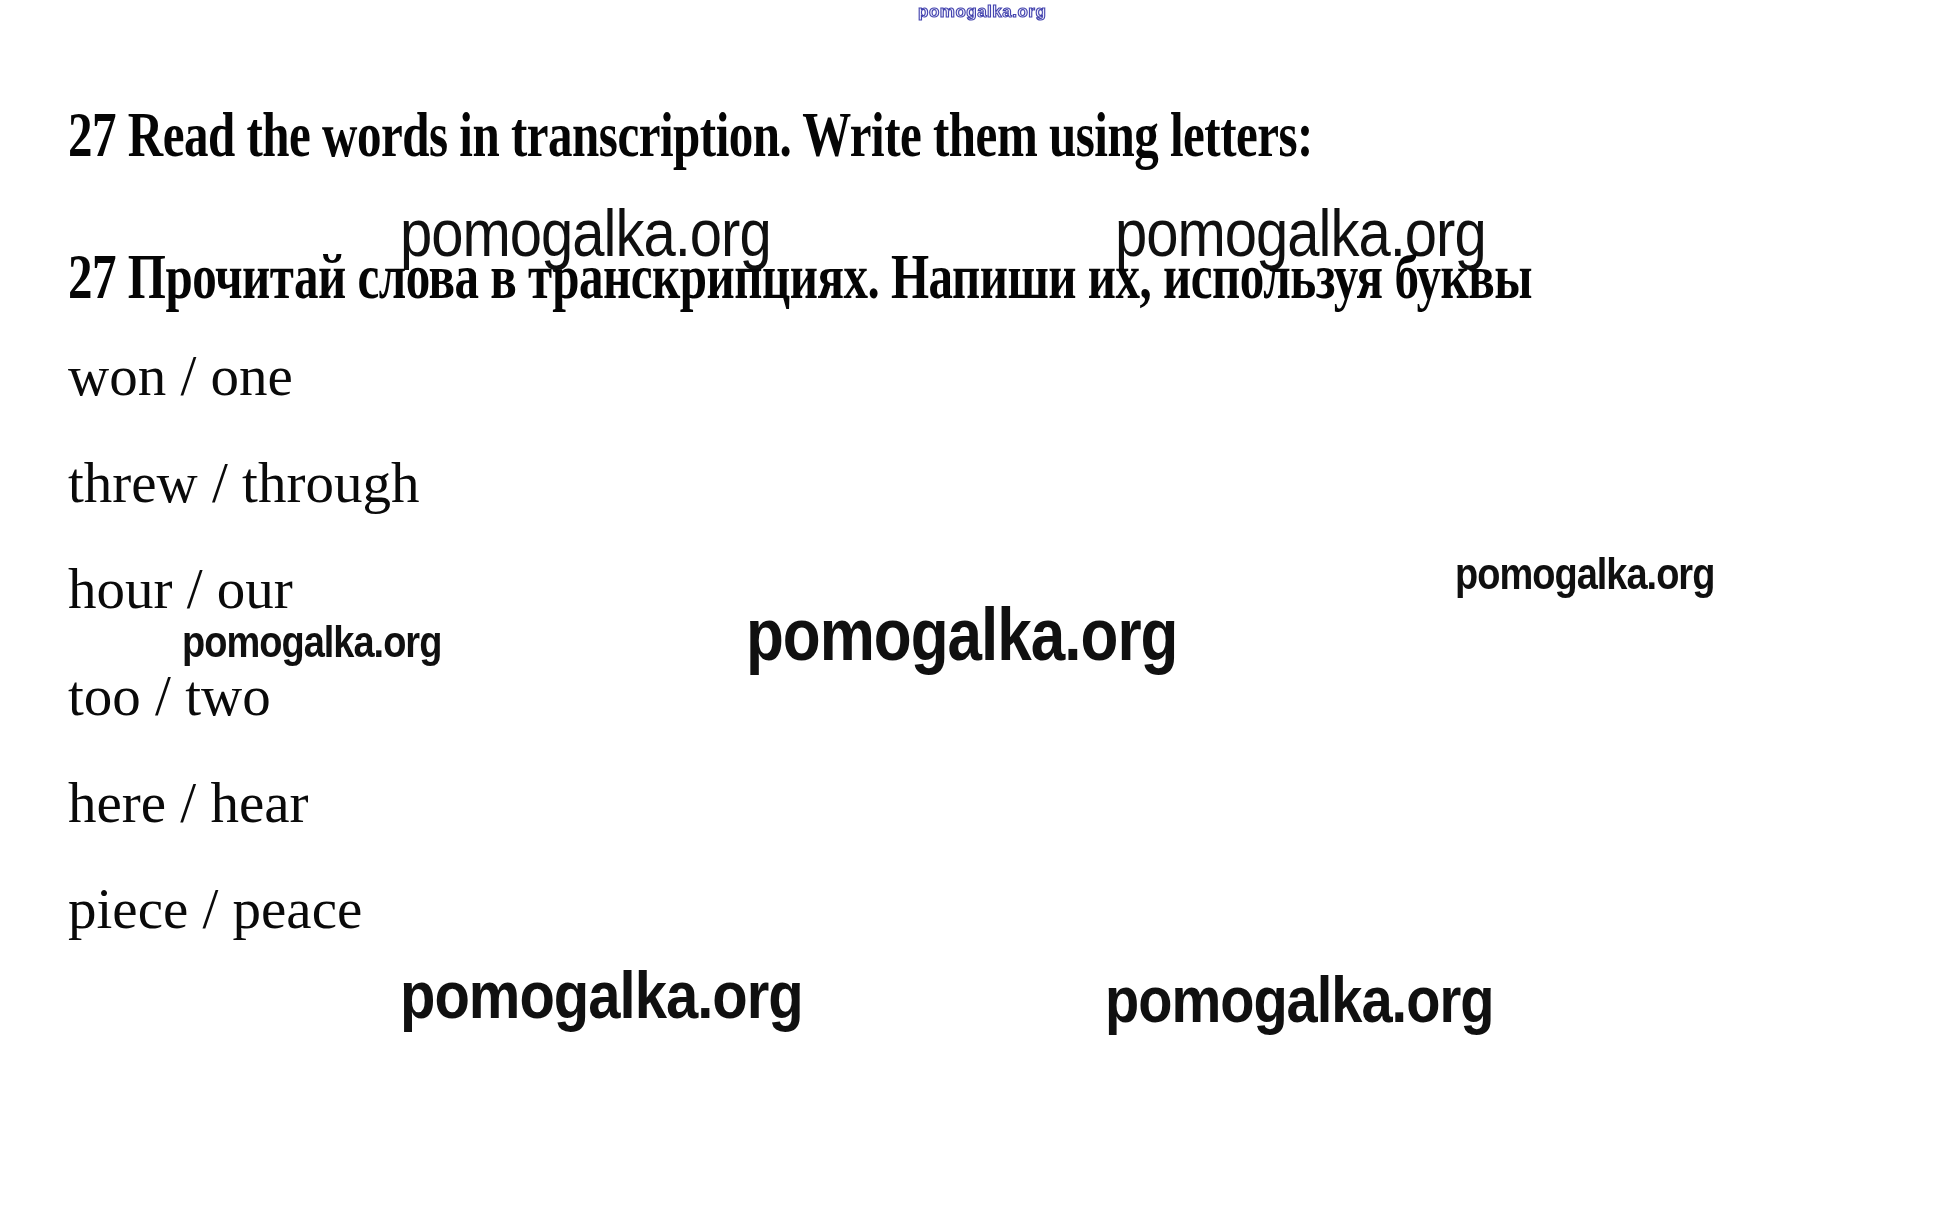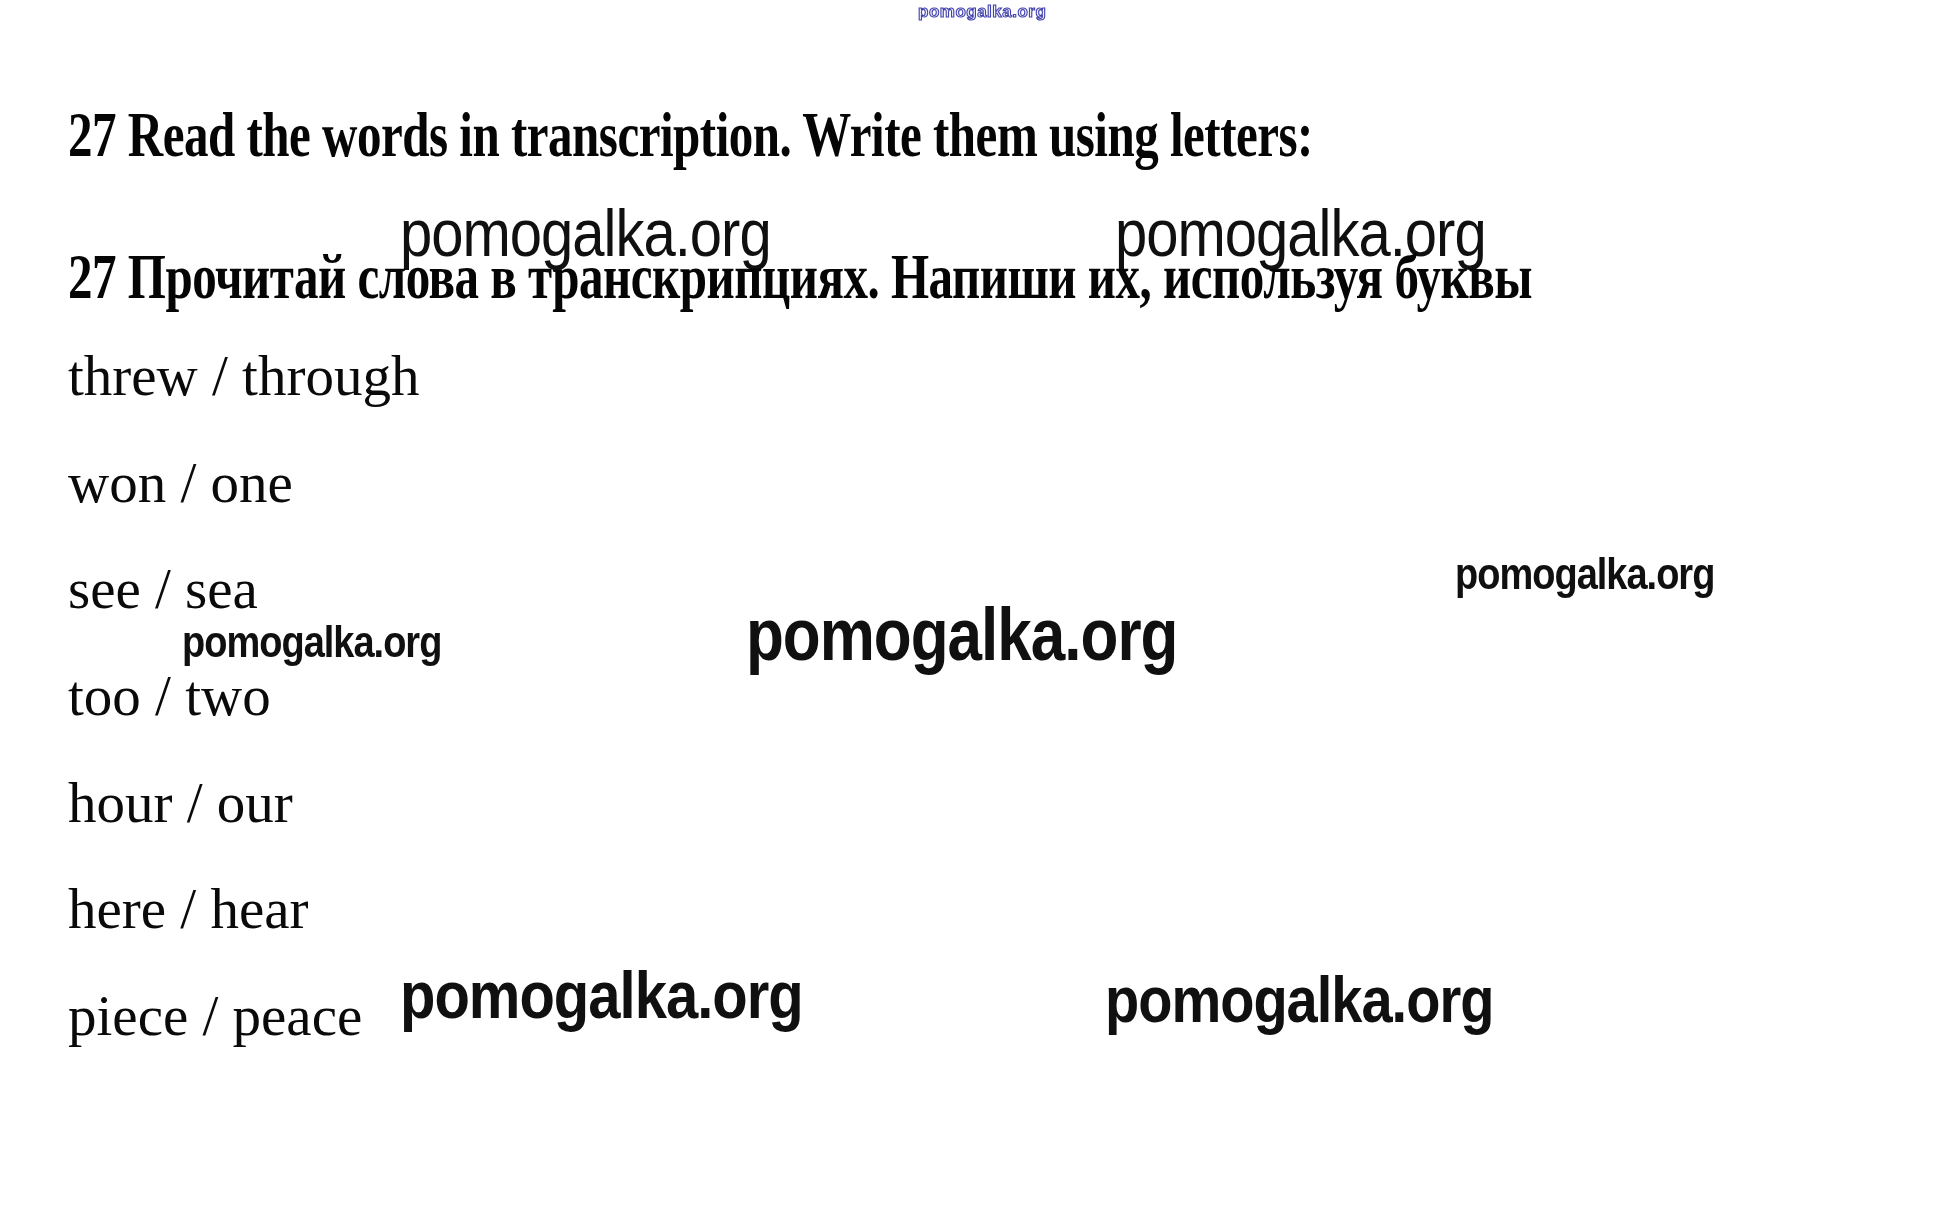--- a/index.html
+++ b/index.html
@@ -87,25 +87,24 @@
   <div class="wm-top">pomogalka.org</div>
 
   <div class="heading heading-en">27 Read the words in transcription. Write them using letters:</div>
 
   <div class="wm wm-mid-left">pomogalka.org</div>
   <div class="wm wm-mid-right">pomogalka.org</div>
 
   <div class="heading heading-ru">27 Прочитай слова в транскрипциях. Напиши их, используя буквы</div>
 
   <div class="pair-list">
+    <div class="pair">won / one</div>
     <div class="pair">threw / through</div>
-    <div class="pair">won / one</div>
-    <div class="pair">see / sea</div>
+    <div class="pair">hour / our</div>
     <div class="pair">too / two</div>
-    <div class="pair">hour / our</div>
     <div class="pair">here / hear</div>
     <div class="pair">piece / peace</div>
   </div>
 
   <div class="wm wm-right">pomogalka.org</div>
   <div class="wm wm-center">pomogalka.org</div>
   <div class="wm wm-small-left">pomogalka.org</div>
   <div class="wm wm-bottom-left">pomogalka.org</div>
   <div class="wm wm-bottom-right">pomogalka.org</div>
 

